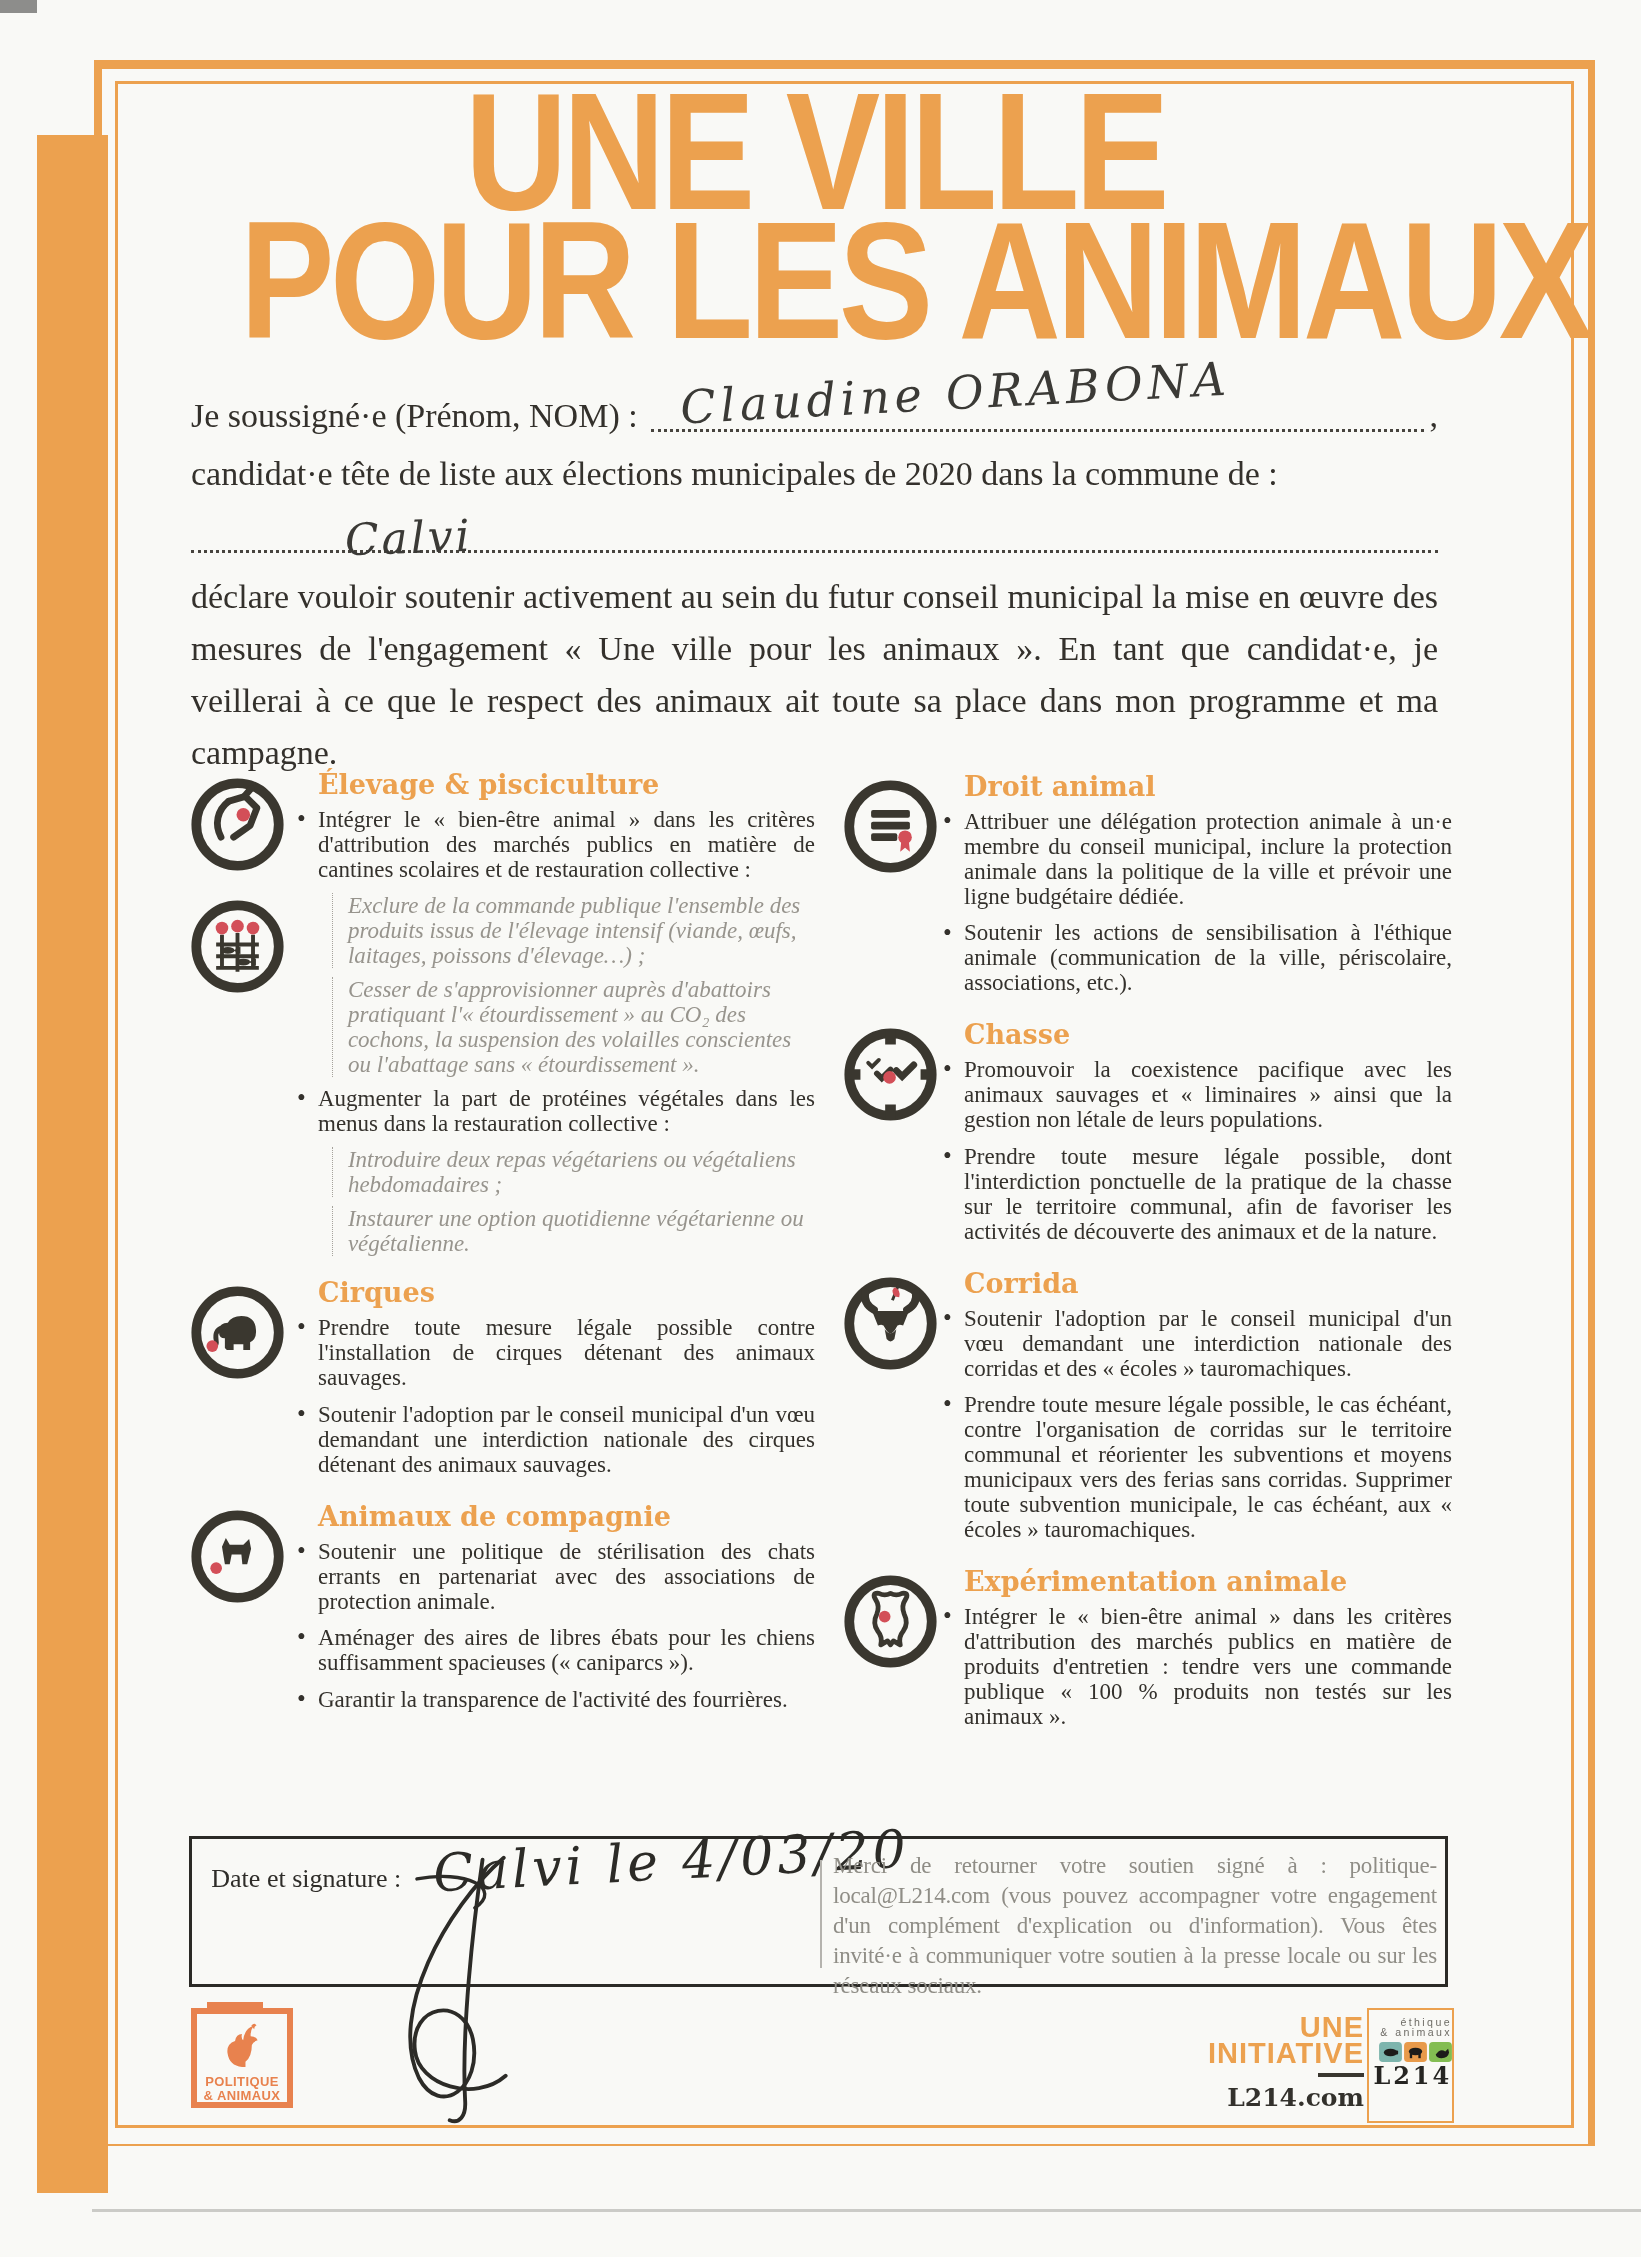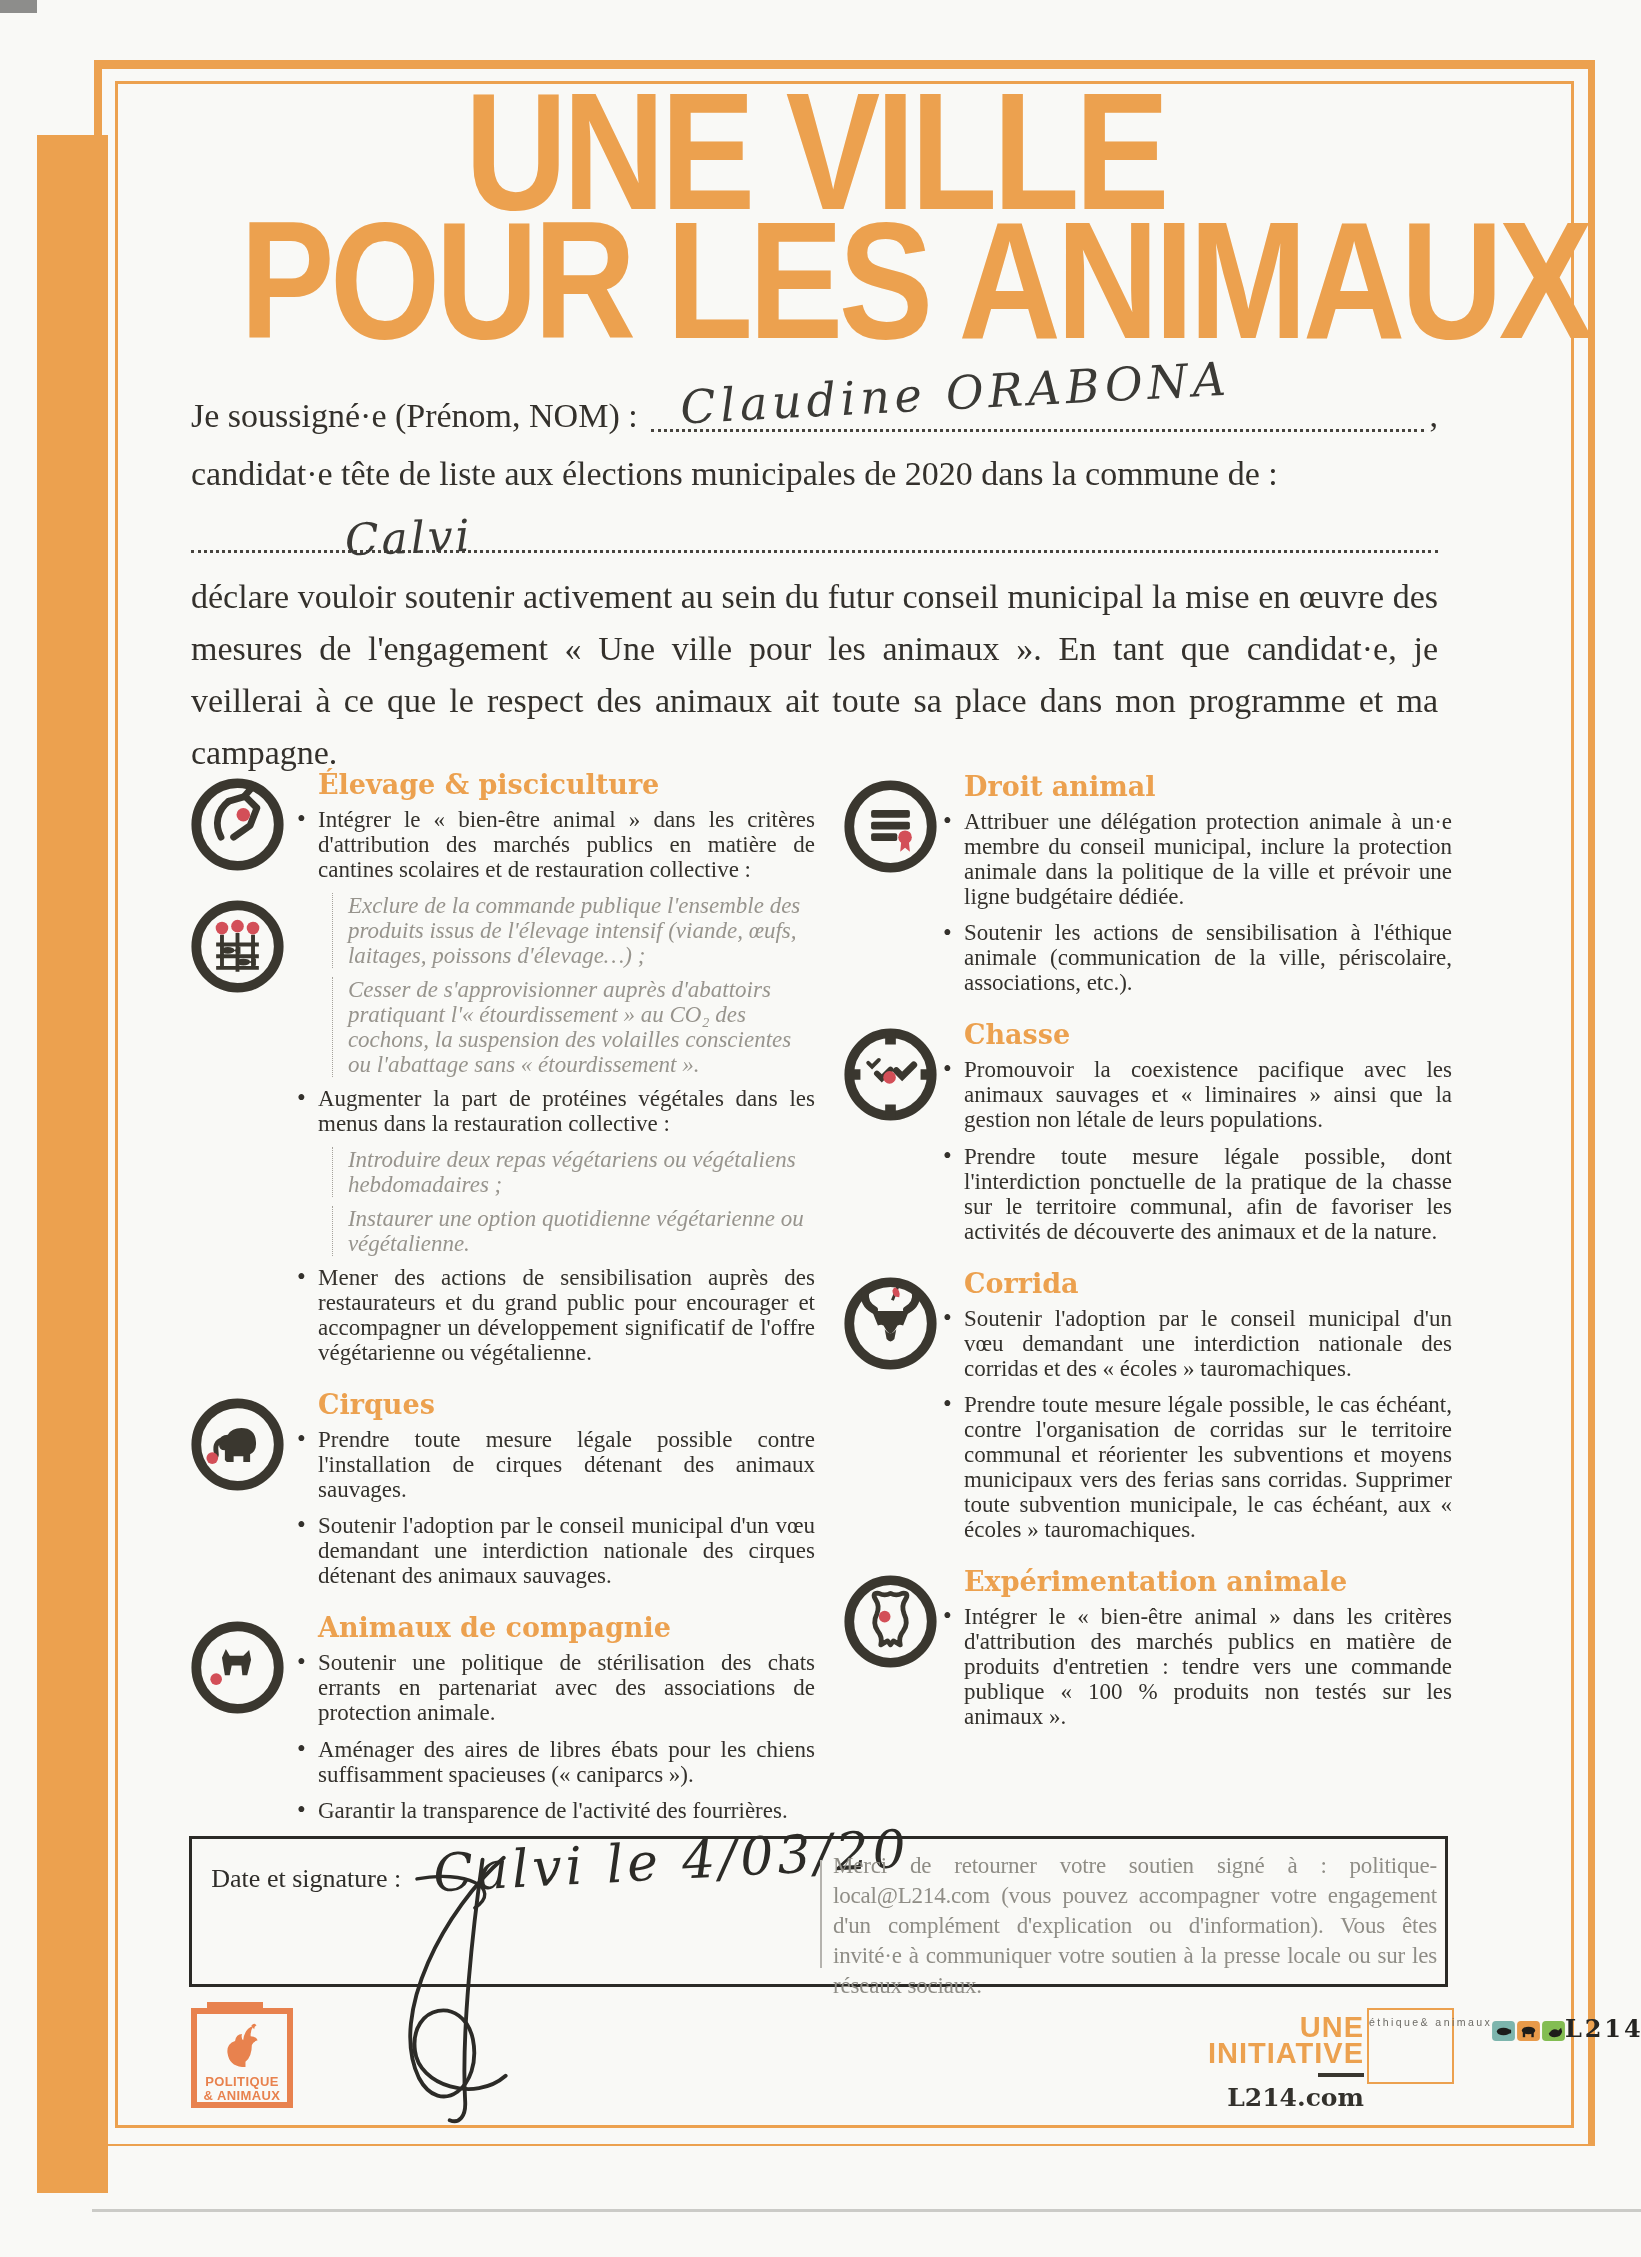--- a/index.html
+++ b/index.html
@@ -74,22 +74,22 @@
   .pa-text{font-family:"Liberation Sans",sans-serif;font-weight:900;color:var(--orange-logo);
            font-size:13px;line-height:13.5px;text-align:center;letter-spacing:0.4px;}
 
   .initiative{position:absolute;left:1188px;top:2014px;width:176px;text-align:right;z-index:4;
               font-family:"Liberation Sans",sans-serif;}
   .ini-l1,.ini-l2{display:block;font-weight:900;color:var(--orange);font-size:29px;line-height:26px;letter-spacing:1px;}
   .ini-rule{display:inline-block;width:46px;height:3.9px;background:#3a372f;margin:6.8px 0 4.8px;}
   .ini-site{display:block;font-family:"DejaVu Serif",serif;font-weight:bold;color:#33312c;
             font-size:25px;line-height:25px;}
 
-  .l214-box{position:absolute;left:1367px;top:2008px;width:87px;height:76px;border:2.9px solid var(--orange);
-            z-index:4;display:flex;flex-direction:row;align-items:flex-start;padding-top:6.8px;background:var(--paper);}
+  .l214-box{position:absolute;left:1367px;top:2008px;width:87px;height:115px;border:2.9px solid var(--orange);
+            z-index:4;display:flex;flex-direction:column;align-items:flex-end;padding-top:6.8px;background:var(--paper);}
   .l214-eth{font-family:"Liberation Sans",sans-serif;color:#6e6c66;font-size:10.6px;line-height:10.6px;
             letter-spacing:2.4px;white-space:nowrap;}
   .l214-tiles{display:flex;gap:1.9px;margin:3.9px 0 1.9px;}
   .l214-tiles svg{display:block;}
   .l214-name{font-family:"DejaVu Serif",serif;font-weight:bold;color:#262522;font-size:24px;
              letter-spacing:2.9px;line-height:24px;}
 </style>
 </head>
 <body>
 
@@ -161,23 +161,20 @@
             <p>Cesser de s'approvisionner auprès d'abattoirs pratiquant l'« étourdissement » au CO₂ des cochons, la suspension des volailles conscientes ou l'abattage sans « étourdissement ».</p>
           </div>
           <div class="bullet">
             <p>Augmenter la part de protéines végétales dans les menus dans la restauration collective :</p>
           </div>
           <div class="sub">
             <p>Introduire deux repas végétariens ou végétaliens hebdomadaires ;</p>
           </div>
           <div class="sub">
             <p>Instaurer une option quotidienne végétarienne ou végétalienne.</p>
-          </div>
-          <div class="bullet">
-            <p>Mener des actions de sensibilisation auprès des restaurateurs et du grand public pour encourager et accompagner un développement significatif de l'offre végétarienne ou végétalienne.</p>
           </div>
         </div>
       </div>
       <div class="section">
         <div class="icon-rail">
           <div class="icon-circle">
             <svg viewBox="0 0 100 100">
               <circle cx="50" cy="50" r="42.5" fill="none" stroke="#3a372f" stroke-width="10"></circle>
               <path d="M37 66 L37 56 Q30 56 31 47 Q32 40 40 40 Q44 33 54 33 Q68 33 69 47 Q70 57 63 60 L63 68 L56 68 L56 62 L46 62 L46 68 L39 68 Z" fill="#3a372f"></path>
               <path d="M34 45 Q26 48 28 58 Q29 63 25 66" stroke="#3a372f" stroke-width="5" fill="none" stroke-linecap="round"></path>

